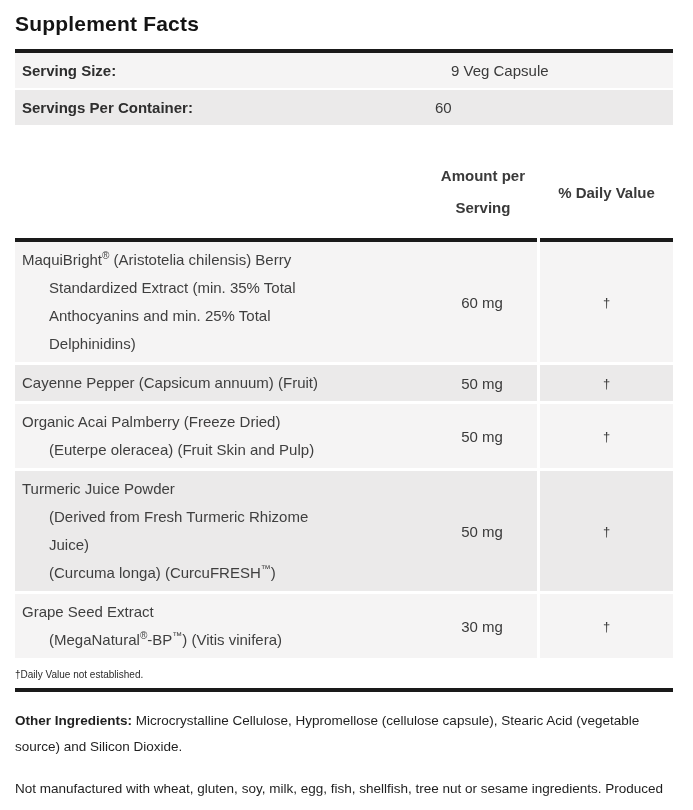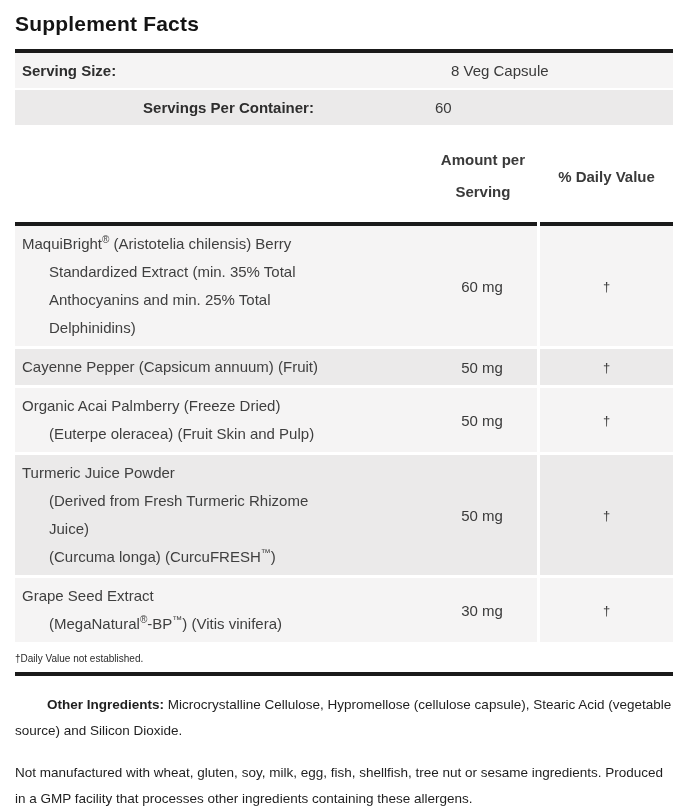--- a/index.html
+++ b/index.html
@@ -21,21 +21,21 @@
   .page-title{
     font-size:21px;
     font-weight:700;
     color:#141414;
     margin:0 0 13px 0;
     letter-spacing:.2px;
   }
   .bar{height:4px;background:var(--bar);}
   
   .serving-row{display:flex;align-items:center;height:35px;margin-bottom:2px;}
-  .serving-row:last-child{margin-bottom:0;text-align:center;}
+  .serving-row:last-child{margin-bottom:16px;}
   .serving-row.light{background:var(--row-light);gap:16px;}
   .serving-row.dark{background:var(--row-dark);}
   .serving-label{flex:0 0 420px;padding-left:7px;font-weight:700;font-size:15px;color:#2e2e2e;}
   .serving-value{font-size:15px;color:#3a3a3a;}
   
   .col-headers{display:flex;align-items:center;padding:19px 0 14px 0;}
   .col-headers .name-spacer{width:420px;}
   .amount-header{width:110px;text-align:center;font-weight:700;font-size:15px;line-height:32px;color:#3a3a3a;}
   .hdr-gap{width:3px;}
   .dv-header{width:135px;text-align:center;font-weight:700;font-size:15px;color:#3a3a3a;}
@@ -51,35 +51,35 @@
   .ing-name{flex:1;font-size:15px;line-height:28px;padding-left:7px;color:var(--text);}
   .name-line.indent{padding-left:27px;}
   .ing-name .it{}
   .ing-name sup{font-size:10px;line-height:0;}
   .ing-amount{width:110px;text-align:center;align-self:center;font-size:15px;color:#3a3a3a;}
   .col-gap{width:3px;background:#fff;}
   .cell-right{width:135px;display:flex;align-items:center;justify-content:center;font-size:13px;color:#3a3a3a;}
   
   .footnote{font-size:10px;color:#2b2b2b;padding:8px 0 8px 0;}
   .footer-para{font-size:13.5px;line-height:26px;color:#1f1f1f;margin:16px 0 0 0;}
-  .footer-para b{font-weight:700;margin-left:32px;}
+  .footer-para b{font-weight:700;}
 </style>
 </head>
 <body>
 
 <div class="label">
 
   <h1 class="page-title">Supplement Facts</h1>
 
   <div class="bar"></div>
 
   <div>
       <div class="serving-row light">
         <div class="serving-label">Serving Size:</div>
-        <div class="serving-value">8 Veg Capsule</div>
+        <div class="serving-value">9 Veg Capsule</div>
       </div>
       <div class="serving-row dark">
         <div class="serving-label">Servings Per Container:</div>
         <div class="serving-value">60</div>
       </div>
     </div>
 
   <div class="col-headers">
     <div class="name-spacer"></div>
     <div class="amount-header">Amount per Serving</div>

